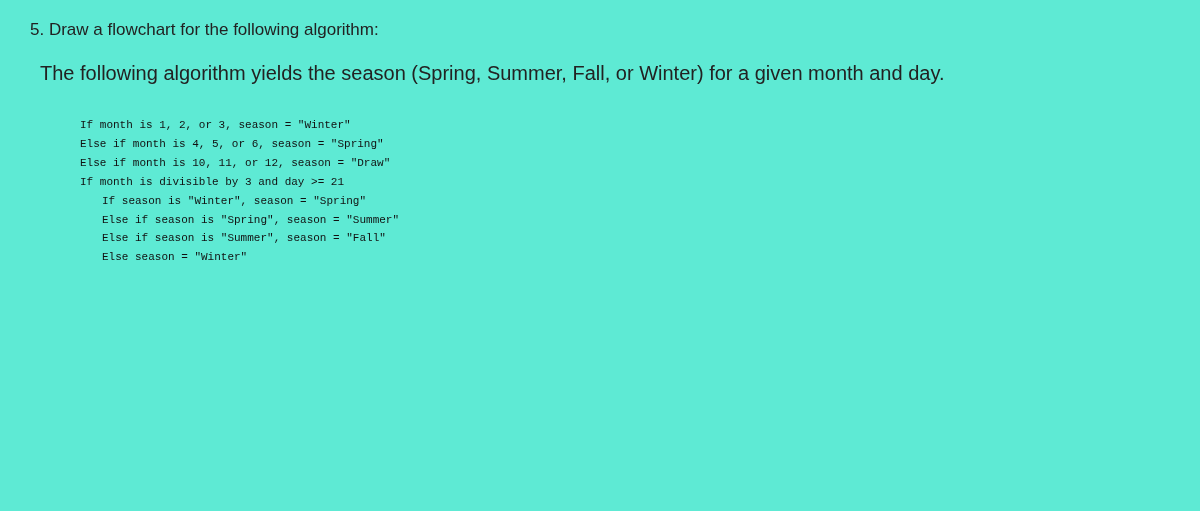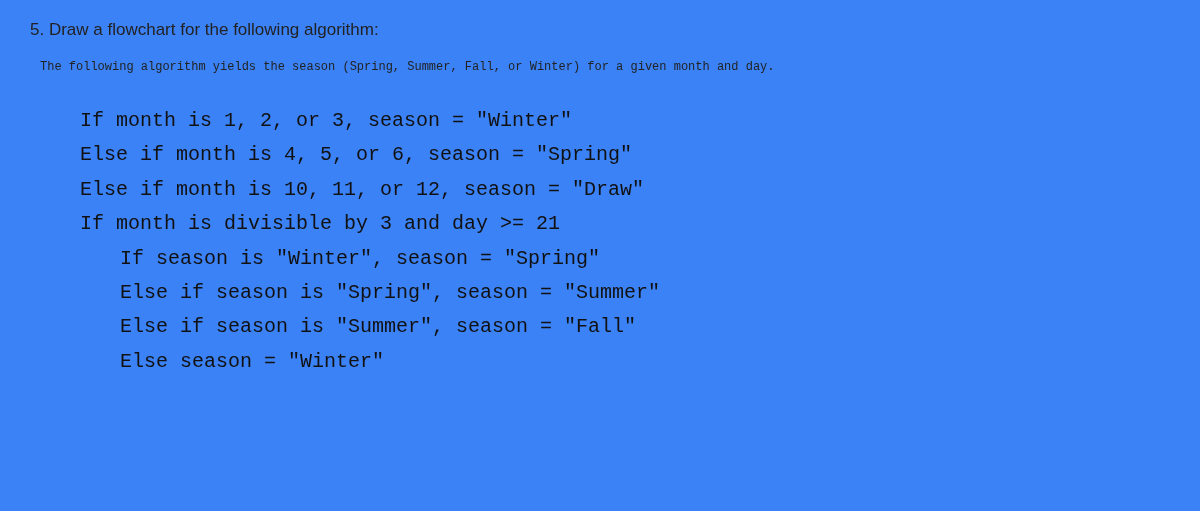--- a/index.html
+++ b/index.html
@@ -15,53 +15,53 @@
       font-family: 'Courier New', Courier, monospace;
       display: flex;
       align-items: flex-start;
       justify-content: flex-start;
       overflow: hidden;
     }
 
     .page-container {
       width: 1200px;
       height: 511px;
-      background-color: #3b82f6;
+      background-color: #5eead4;
       padding: 20px 30px 36px 30px;
     }
 
     .question-number {
       font-family: Arial, Helvetica, sans-serif;
       font-size: 17px;
       color: #222;
       margin-bottom: 18px;
       font-weight: normal;
     }
 
     .description {
-      font-family: Liberation Mono, monospace;
-      font-size: 12px;
+      font-family: Liberation Sans, sans-serif;
+      font-size: 20px;
       color: #222;
       margin-bottom: 28px;
       padding-left: 10px;
       line-height: 1.5;
     }
 
     .code-block {
       padding-left: 50px;
       line-height: 1.72;
       font-size: 15.5px;
       color: #111;
     }
 
     .code-line {
       display: block;
       white-space: pre;
       font-family: 'Courier New', Courier, monospace;
-      font-size: 20px;
+      font-size: 11px;
       color: #111;
     }
 
     .indent1 {
       padding-left: 2em;
     }
   </style>
 </head>
 <body>
 

